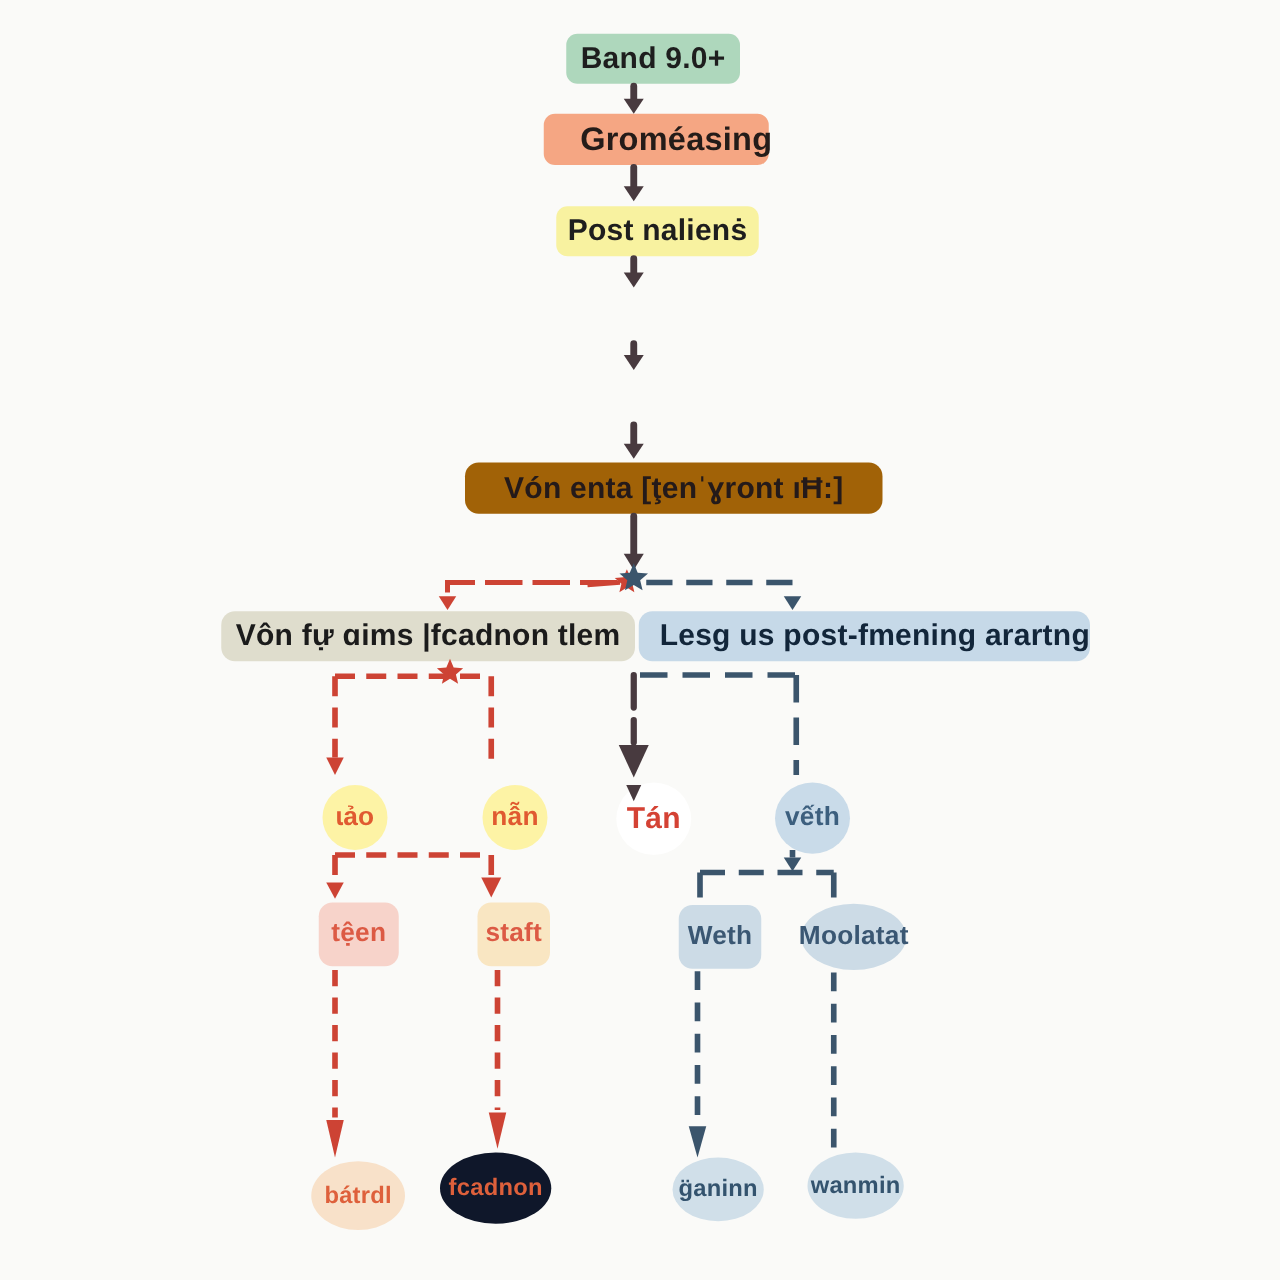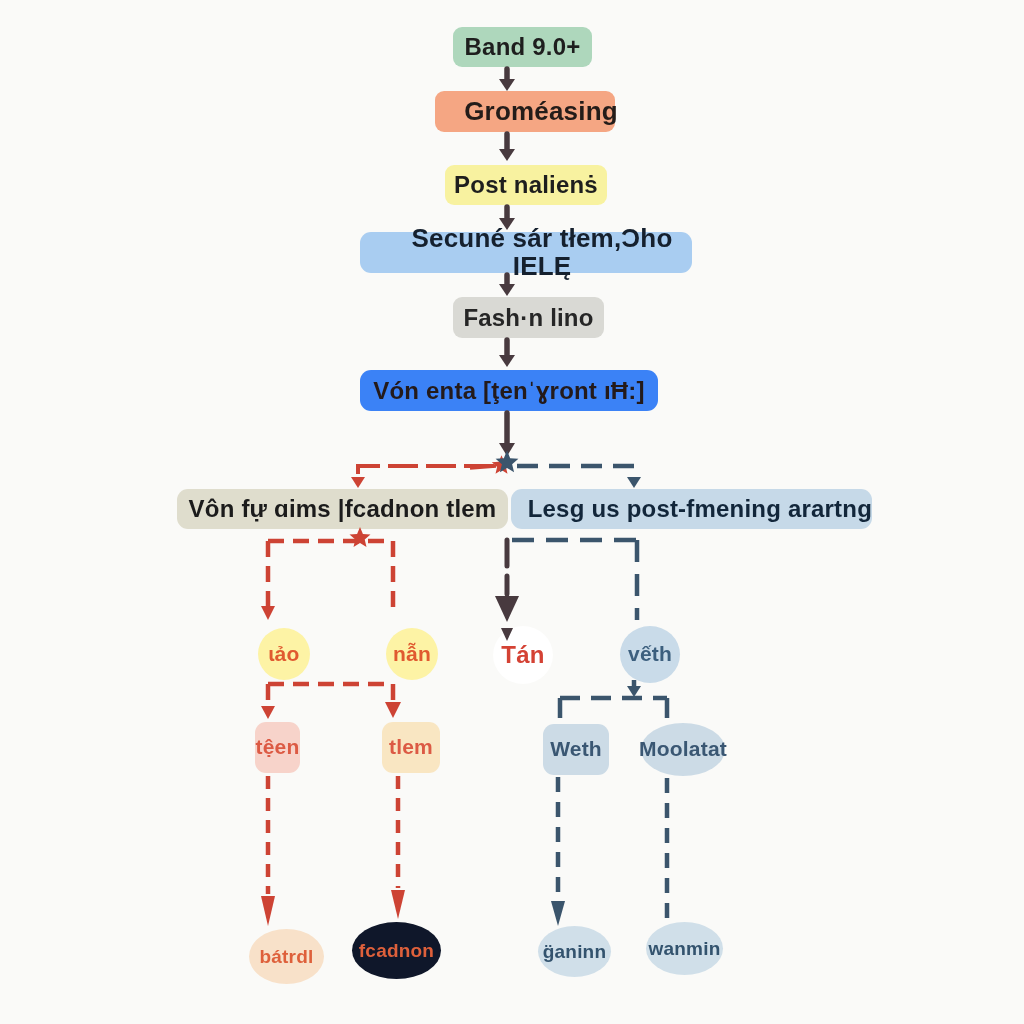--- a/index.html
+++ b/index.html
@@ -39,27 +39,21 @@
 
   <div class="node rbox sz-lg" style="left: 437px; top: 27px; width: 139px; height: 40px; background: rgb(174, 215, 188); color: rgb(30, 30, 30);">
       <span>Band 9.0+</span>
     </div>
   <div class="node rbox sz-xl" style="left: 419px; top: 91px; width: 180px; height: 41px; background: rgb(245, 166, 131); color: rgb(36, 28, 25);">
       <span>Groméasing</span>
     </div>
   <div class="node rbox sz-lg" style="left: 429px; top: 165px; width: 162px; height: 40px; background: rgb(248, 242, 160); color: rgb(30, 30, 30);">
       <span>Post nalienṡ</span>
     </div>
-  <div class="node rbox-lg sz-xl" style="left: 344px; top: 232px; width: 332px; height: 41px; background: rgb(169, 205, 241); color: rgb(21, 32, 46);">
-      <span>Secuné sár tłem,Ɔho IELĘ</span>
-    </div>
-  <div class="node rbox sz-lg" style="left: 437px; top: 297px; width: 151px; height: 41px; background: rgb(217, 217, 212); color: rgb(38, 38, 38);">
-      <span>Fash·n lino</span>
-    </div>
-  <div class="node rbox-lg sz-lg" style="left: 344px; top: 370px; width: 298px; height: 41px; background: #3b82f6; color: rgb(36, 26, 26);">
+  <div class="node rbox-lg sz-lg" style="left: 356px; top: 370px; width: 334px; height: 41px; background: #a16207; color: rgb(36, 26, 26);">
       <span>Vón enta [ţenˈɣront ıĦ:]</span>
     </div>
 
   <div class="node rbox-lg sz-lg" style="left: 161px; top: 489px; width: 331px; height: 40px; background: rgb(223, 221, 205); color: rgb(27, 27, 27);">
       <span>Vôn fự ɑims |fcadnon tlem</span>
     </div>
   <div class="node rbox-lg sz-lg" style="left: 495px; top: 489px; width: 361px; height: 40px; background: rgb(198, 217, 232); color: rgb(18, 38, 58); justify-content: flex-end;">
       <span>Lesg us post-fmening arartng</span>
     </div>
 
@@ -69,25 +63,25 @@
   <div class="node circle sz-md" style="left: 370px; top: 628px; width: 52px; height: 52px; background: rgb(253, 243, 165); color: rgb(224, 90, 48);">
       <span>nẫn</span>
     </div>
   <div class="node circle sz-lg tan-blob" style="left: 479px; top: 628px; width: 56px; height: 54px; background: rgb(255, 255, 255); color: rgb(212, 66, 52);">
       <span>Tán</span>
     </div>
   <div class="node circle sz-md" style="left: 604px; top: 626px; width: 60px; height: 57px; background: rgb(201, 219, 233); color: rgb(60, 95, 126);">
       <span>vếth</span>
     </div>
 
-  <div class="node rbox-lg sz-md" style="left: 239px; top: 722px; width: 45px; height: 51px; background: rgb(247, 211, 202); color: rgb(220, 90, 68);">
+  <div class="node rbox-lg sz-md" style="left: 239px; top: 722px; width: 64px; height: 51px; background: rgb(247, 211, 202); color: rgb(220, 90, 68);">
       <span>tệen</span>
     </div>
   <div class="node rbox-lg sz-md" style="left: 366px; top: 722px; width: 58px; height: 51px; background: rgb(249, 230, 194); color: rgb(220, 90, 68);">
-      <span>tlem</span>
+      <span>staft</span>
     </div>
   <div class="node rbox-lg sz-md" style="left: 527px; top: 724px; width: 66px; height: 51px; background: rgb(204, 219, 230); color: rgb(58, 87, 115);">
       <span>Weth</span>
     </div>
   <div class="node ellipse sz-md" style="left: 625px; top: 723px; width: 84px; height: 53px; background: rgb(204, 219, 230); color: rgb(58, 87, 115);">
       <span>Moolatat</span>
     </div>
 
   <div class="node ellipse sz-sm" style="left: 233px; top: 929px; width: 75px; height: 55px; background: rgb(248, 225, 201); color: rgb(222, 96, 59);">
       <span>bátrdl</span>

